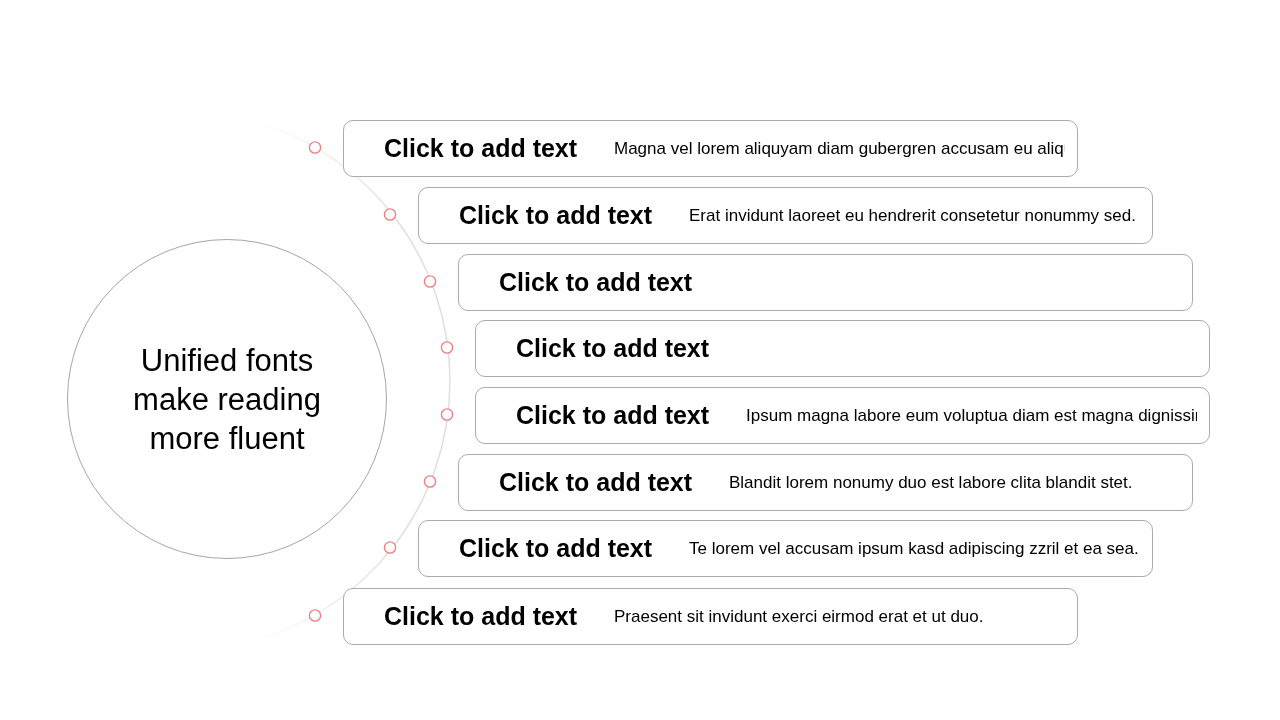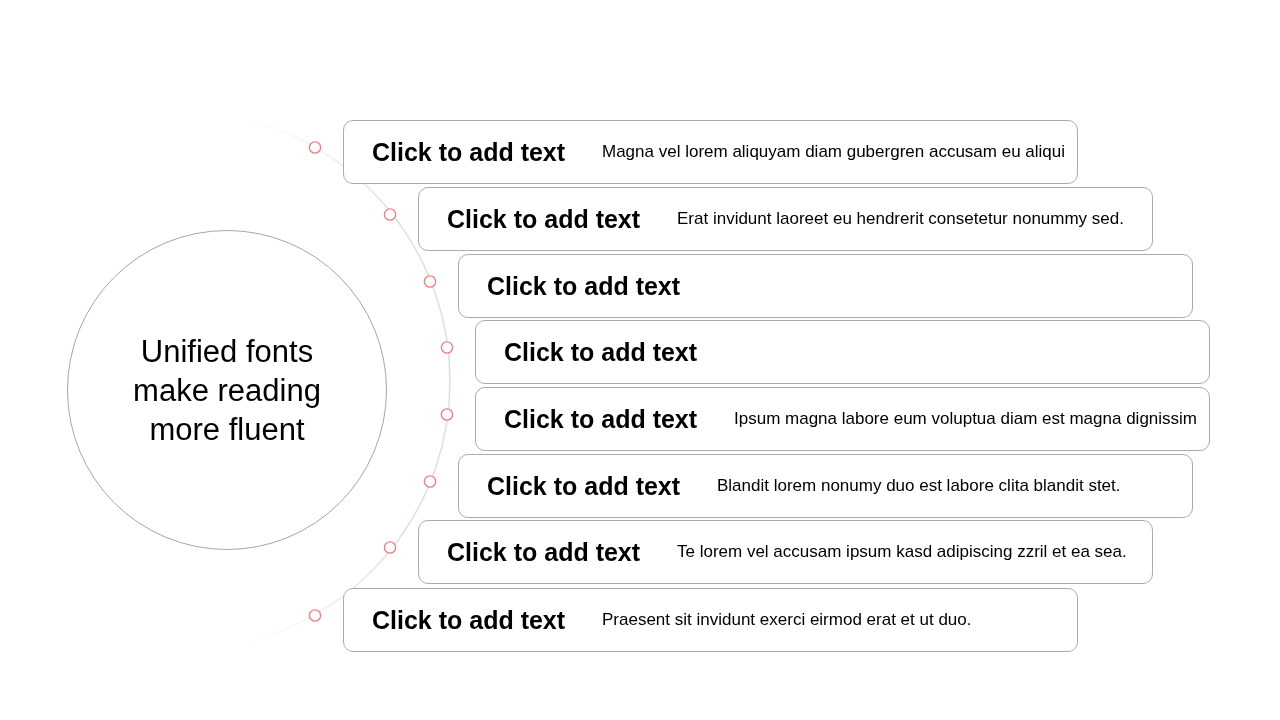--- a/index.html
+++ b/index.html
@@ -28,49 +28,49 @@
     stroke-width: 1.5;
   }
   .marker {
     fill: #ffffff;
     stroke: var(--c-marker, #f08080);
     stroke-width: 1.4;
   }
   .center-circle {
     position: absolute;
     left: 67px;
-    top: 230px;
+    top: 239px;
     width: 318px;
     height: 318px;
     border: 1px solid var(--c-circle-border, #a6a6a6);
     border-radius: 50%;
     background: #ffffff;
     display: flex;
     align-items: center;
     justify-content: center;
     z-index: 1;
   }
   .center-circle-text {
     width: 230px;
     text-align: center;
     font-size: 31px;
     line-height: 39px;
     color: var(--c-text, #000000);
   }
   .item-box {
     position: absolute;
     width: 735px;
-    height: 64px;
+    height: 57px;
     background: #ffffff;
     border: 1px solid var(--c-box-border, #ababab);
     border-radius: 10px;
     box-sizing: border-box;
     display: flex;
     align-items: center;
-    padding-left: 28px;
+    padding-left: 40px;
     padding-right: 12px;
     z-index: 1;
   }
   .item-label {
     flex: none;
     width: 230px;
     font-size: 25px;
     font-weight: bold;
     color: var(--c-text, #000000);
     white-space: nowrap;

